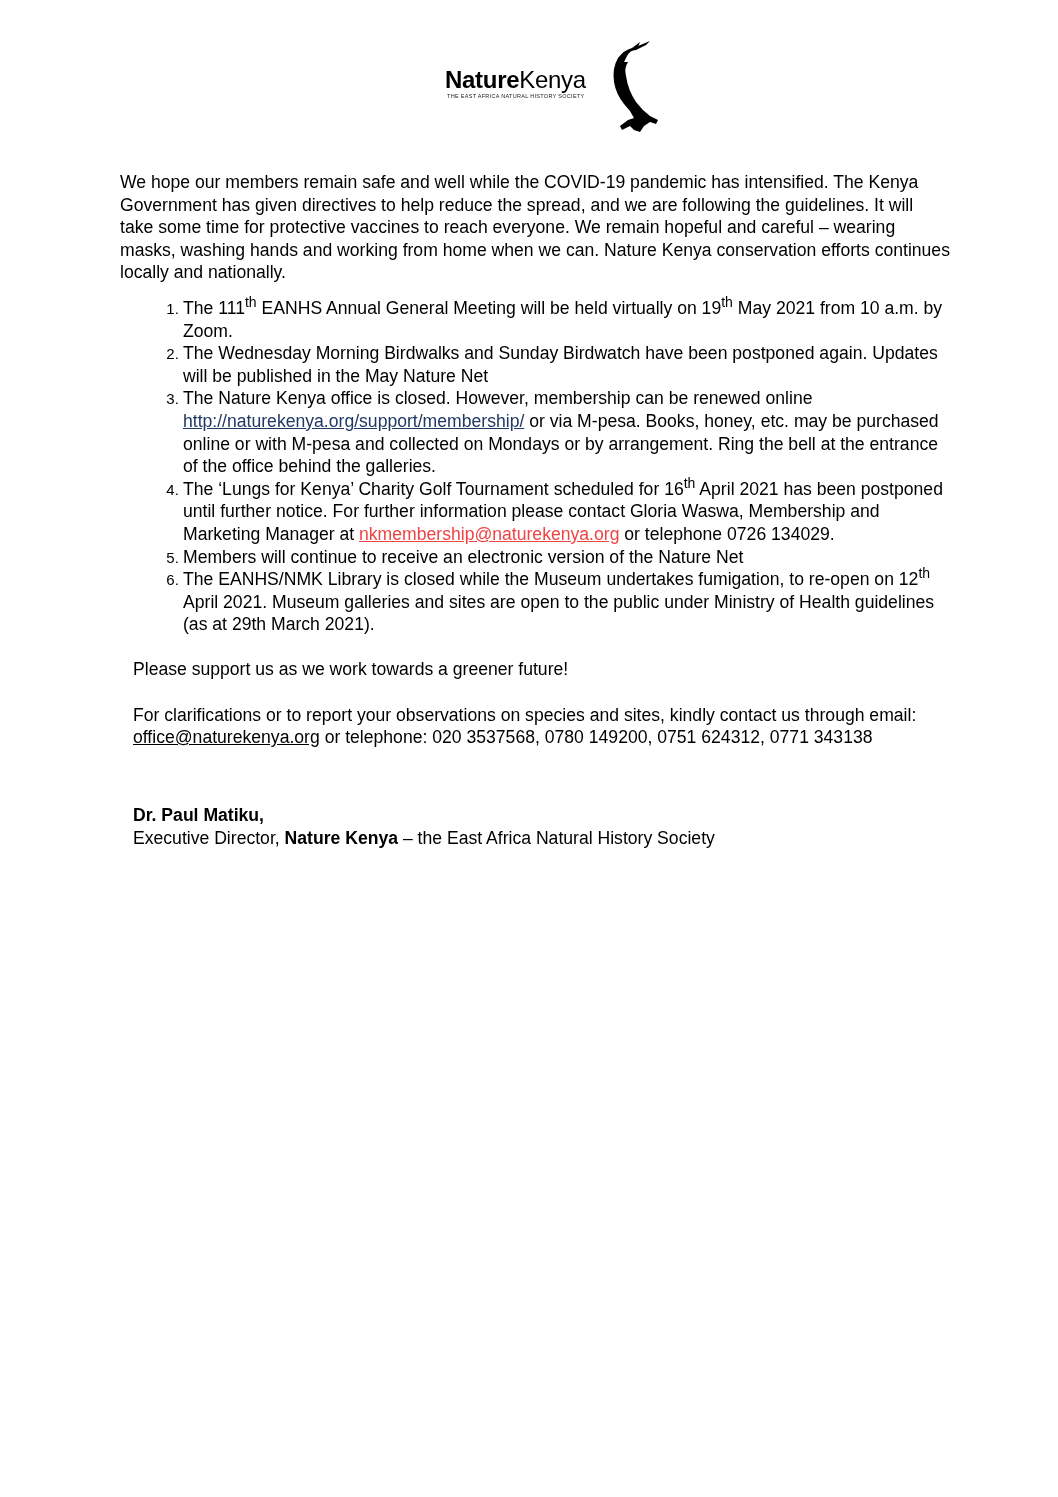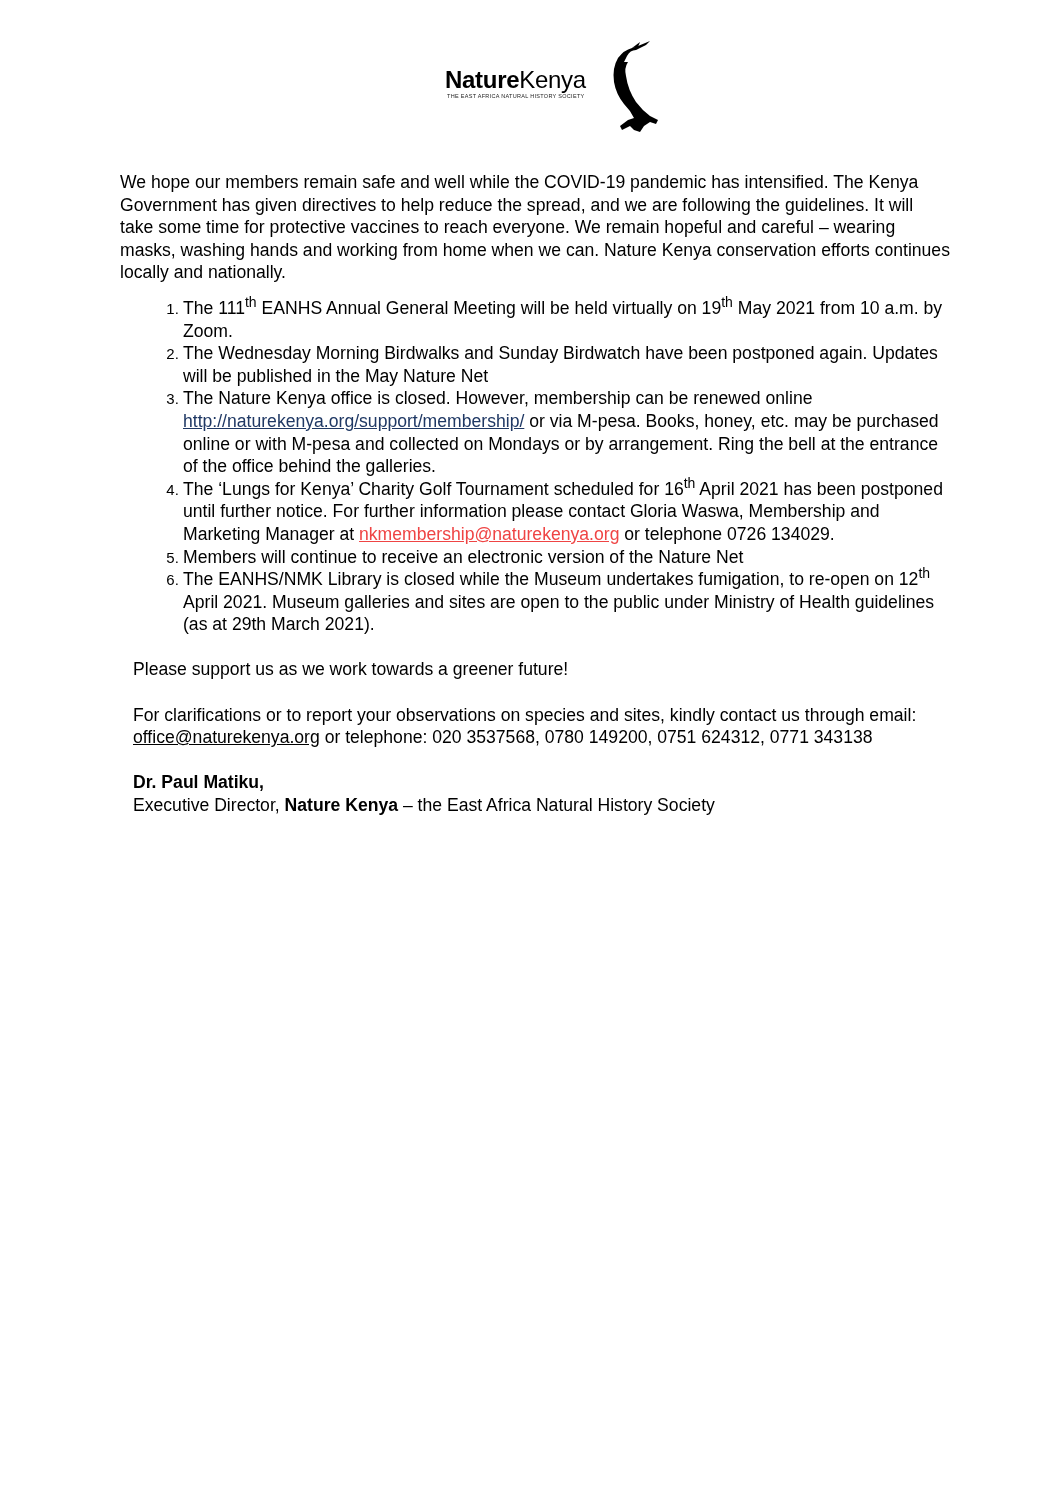--- a/index.html
+++ b/index.html
@@ -15,21 +15,21 @@
   .title { font-weight: 700; }
   p { margin: 0; }
   ol { margin: 13px 0 0 0; padding-left: 63px; }
   ol li { padding-left: 0; }
   ol li::marker { font-size: 15px; }
   a.link { color: #ef4444; text-decoration: underline; }
   a.link-bold { color: #1f3864; font-weight: 400; text-decoration: underline; }
   sup { font-size: 14px; line-height: 0; vertical-align: 7px; }
   .after { margin-left: 13px; }
   .gap { height: 22.6px; }
-  .bold { font-weight: 700; }
+  .bold { font-weight: 700; margin-top: 33px; }
   .ital { }
 </style>
 </head>
 <body>
 
 <div class="header">
   <div class="brand">
     <b>Nature</b><span class="light">Kenya</span>
   </div>
   <div class="tagline">THE EAST AFRICA NATURAL HISTORY SOCIETY</div>

